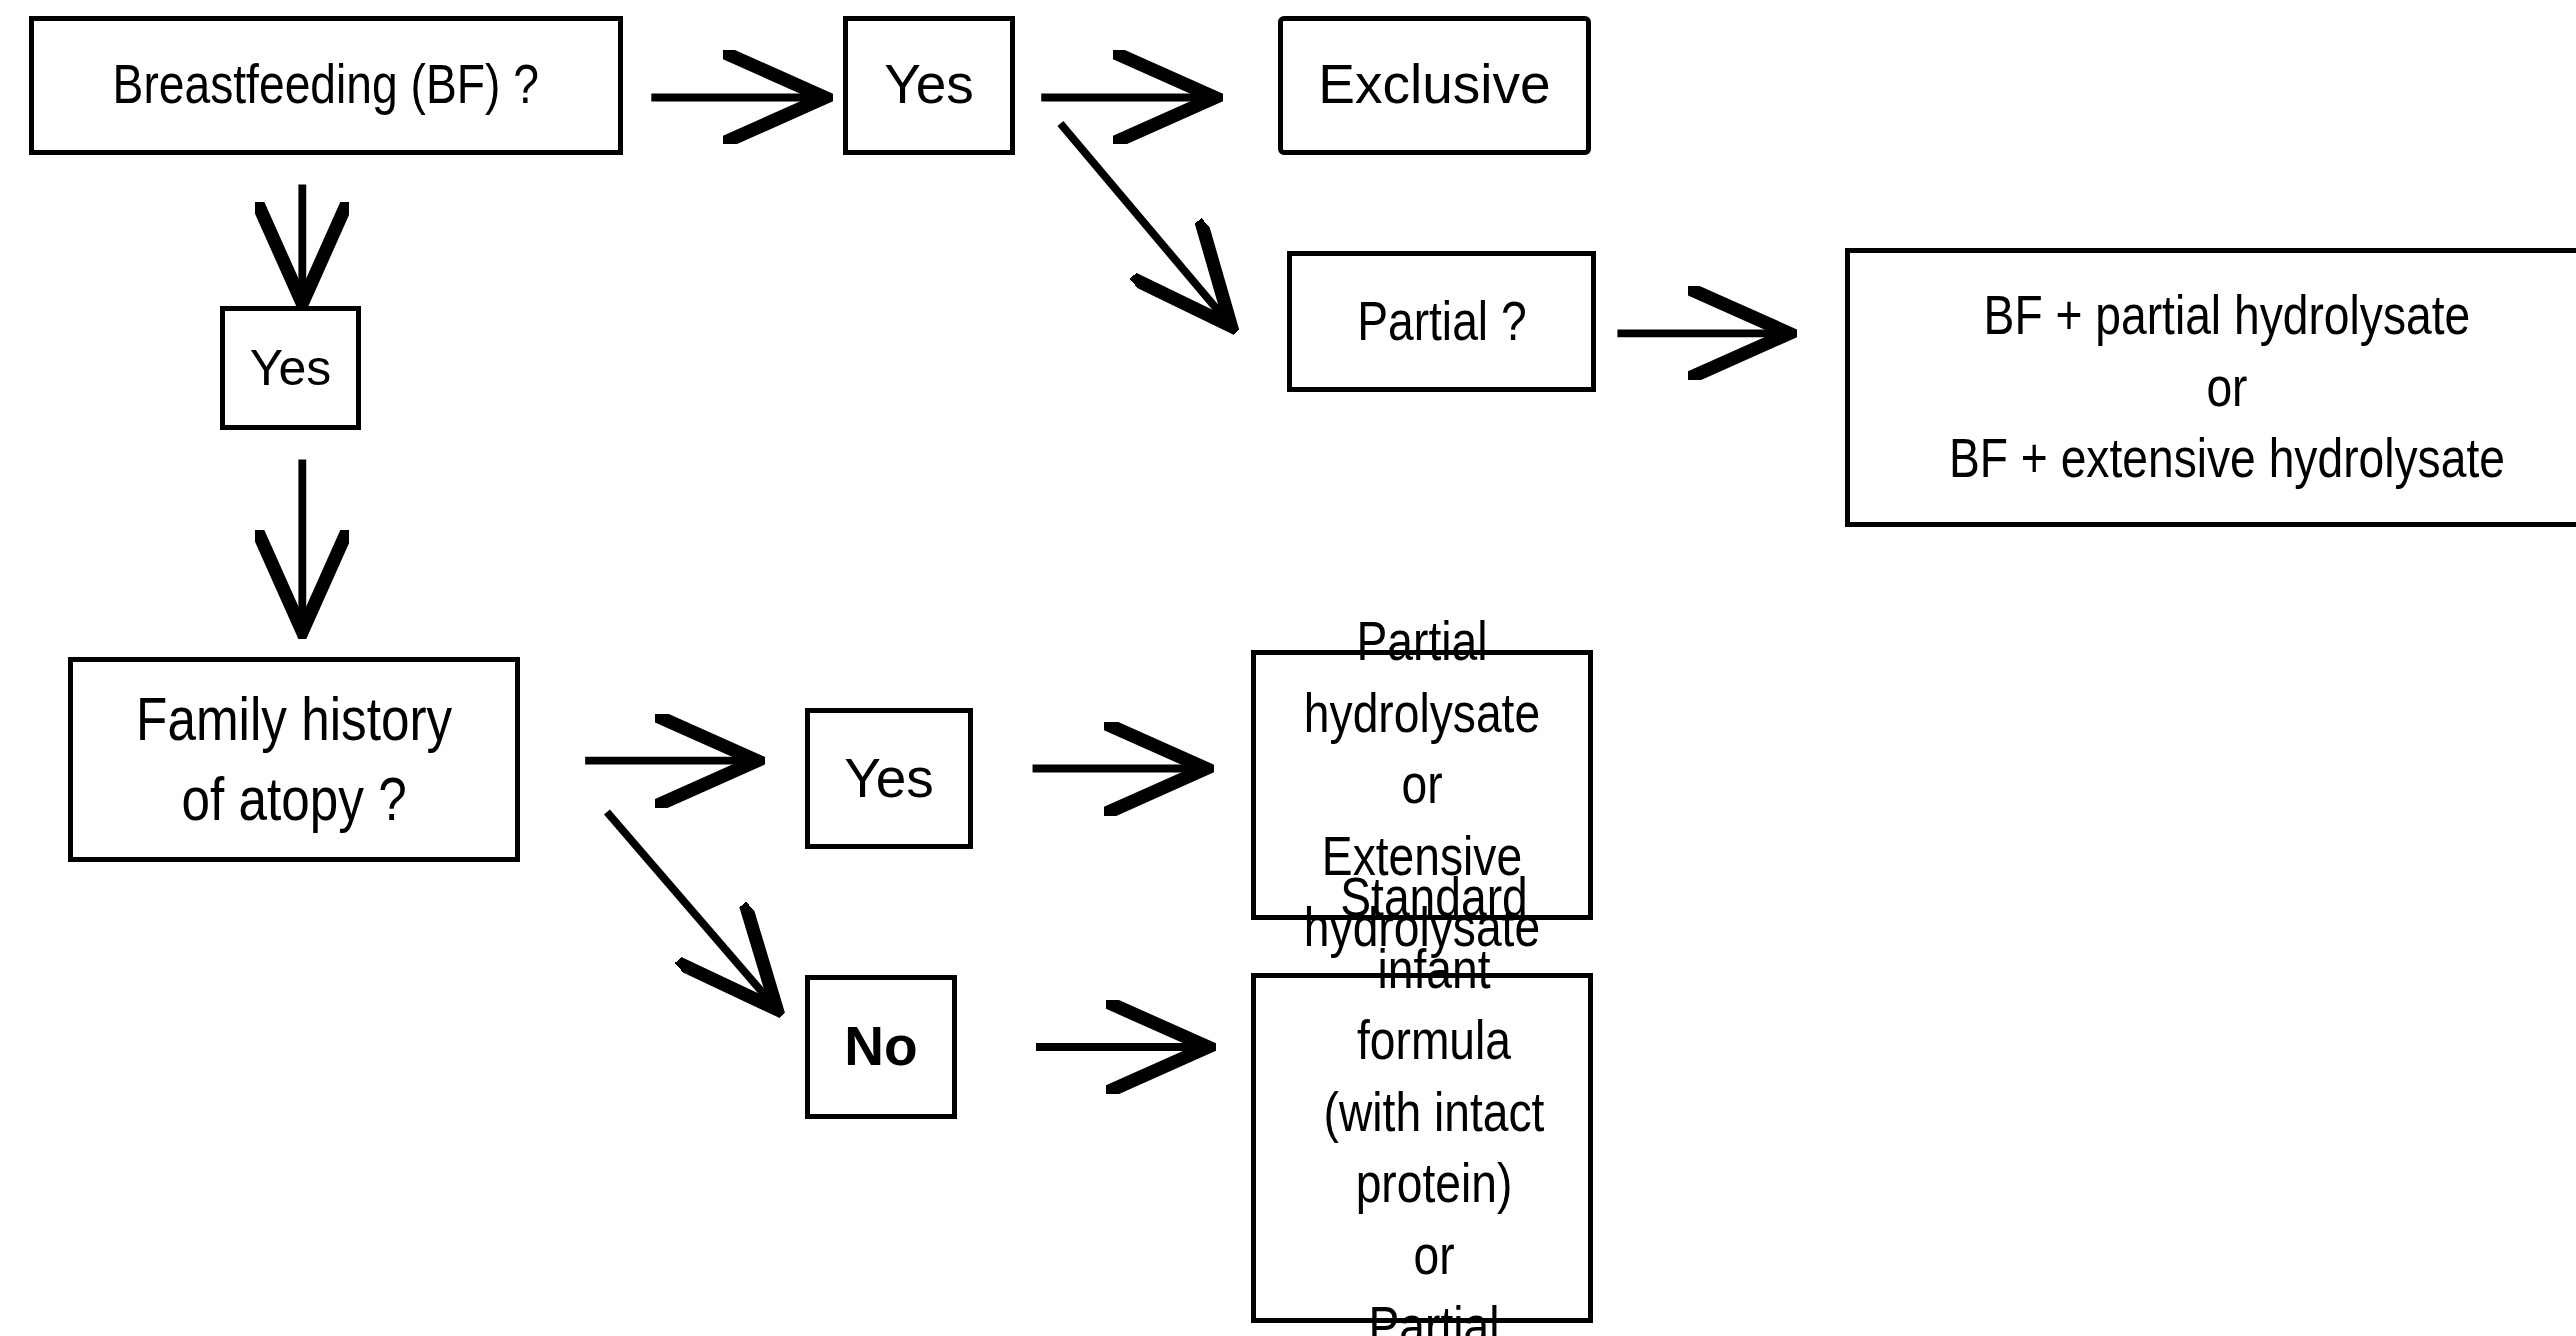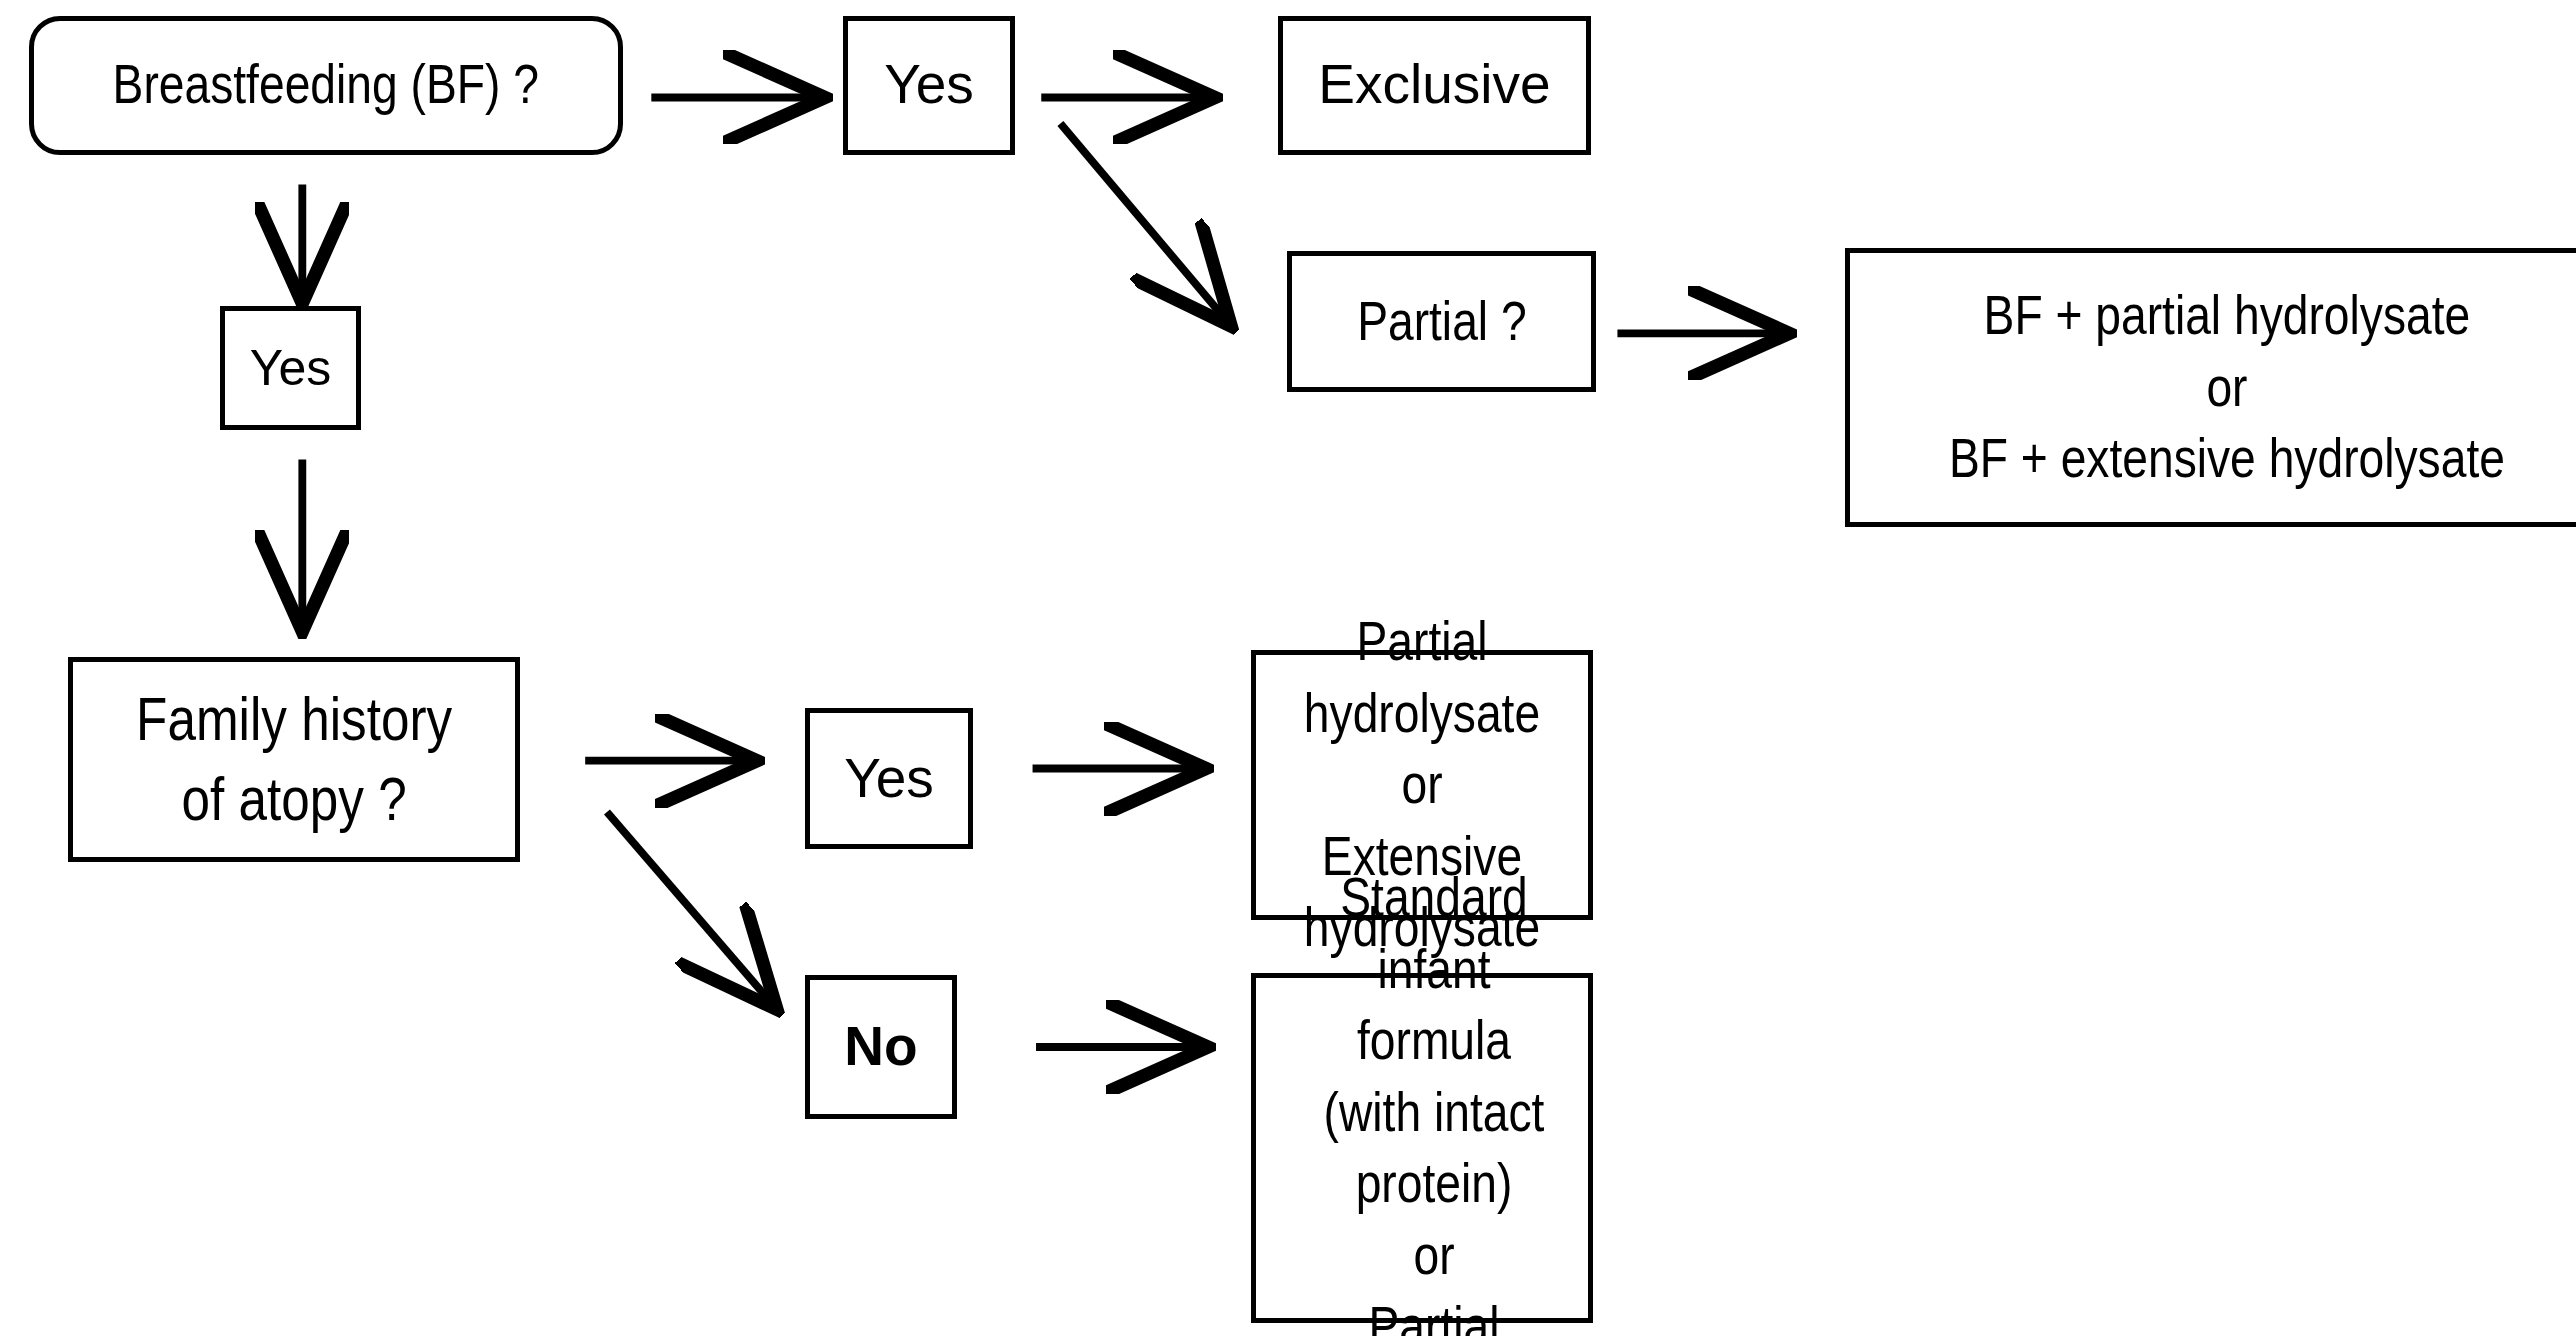--- a/index.html
+++ b/index.html
@@ -37,23 +37,23 @@
   .cond > span {
     display: inline-block;
     transform: scaleX(0.84);
     transform-origin: center center;
   }
   .wide > span {
     display: inline-block;
   }
 
   
-  #node-breastfeeding { left: 29px;   top: 15.7px;   width: 594px;  height: 139px; font-size: 55px; border-radius: 31px; }
+  #node-breastfeeding { left: 29px;   top: 15.7px;   width: 594px;  height: 139px; font-size: 55px; }
   #node-yes-top      { left: 843px;  top: 15.7px;   width: 172px;  height: 139px; font-size: 55px; }
-  #node-exclusive    { left: 1278px; top: 15.7px;   width: 313px;  height: 139px; font-size: 55px; }
+  #node-exclusive    { left: 1278px; top: 15.7px;   width: 313px;  height: 139px; font-size: 55px; border-radius: 6px; }
   #node-partial-q    { left: 1287px; top: 251px;  width: 309px;  height: 141px; font-size: 55px; }
   #node-bf-hydro     { left: 1809px; top: 248px;  width: 763px;  height: 279px; font-size: 55px; margin-left: 36px; }
   #node-yes-left     { left: 220px;  top: 306px;  width: 141px;  height: 124px; font-size: 50px; }
   #node-family       { left: 68px;   top: 657px;  width: 452px;  height: 205px; font-size: 61px; }
   #node-yes-mid      { left: 805px;  top: 708px;  width: 168px;  height: 141px; font-size: 55px; }
   #node-hydro        { left: 1251px; top: 650px;  width: 342px;  height: 270px; font-size: 55px; justify-content: flex-end; }
   #node-no           { left: 805px;  top: 975px; width: 152px;  height: 144px; font-size: 55px; font-weight: bold; }
   #node-standard     { left: 1251px; top: 973px; width: 342px;  height: 350px; font-size: 55px; padding-left: 24px; }
 
   

